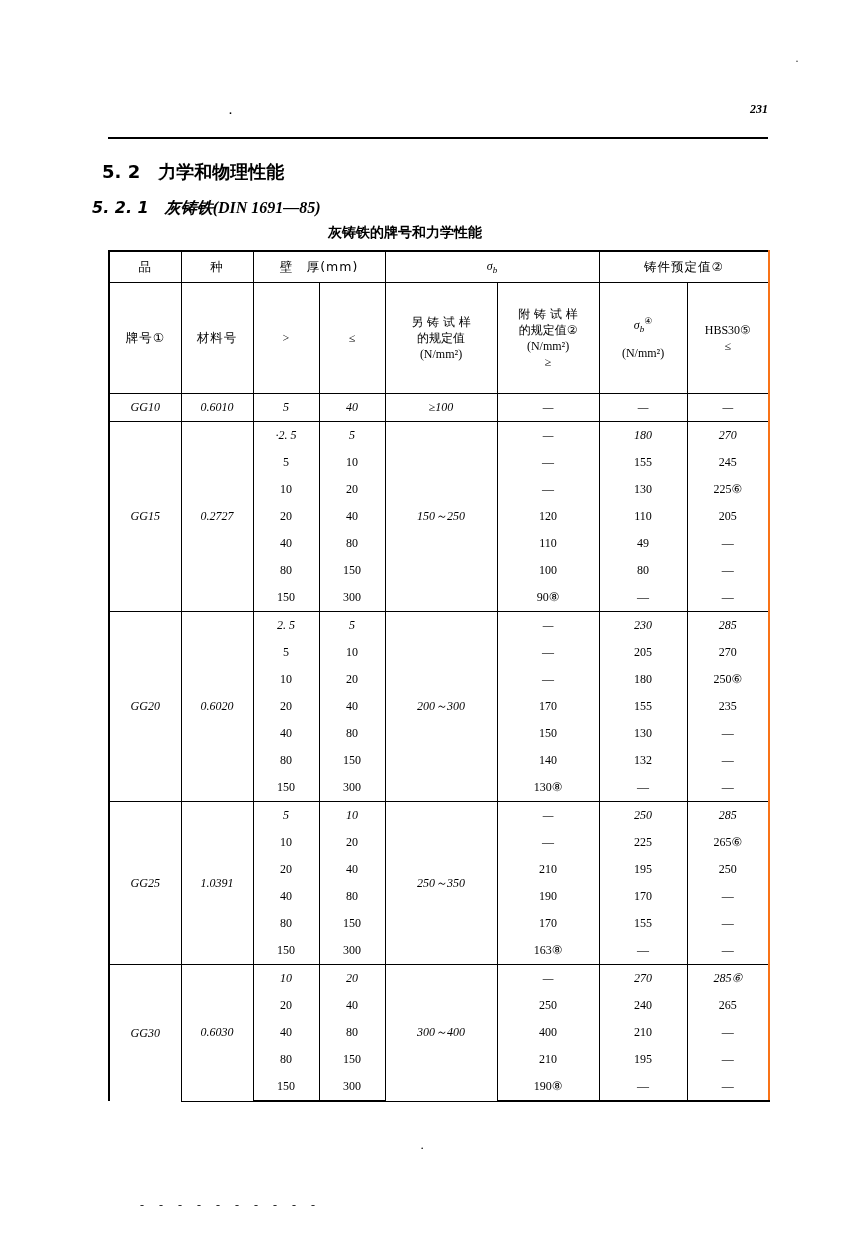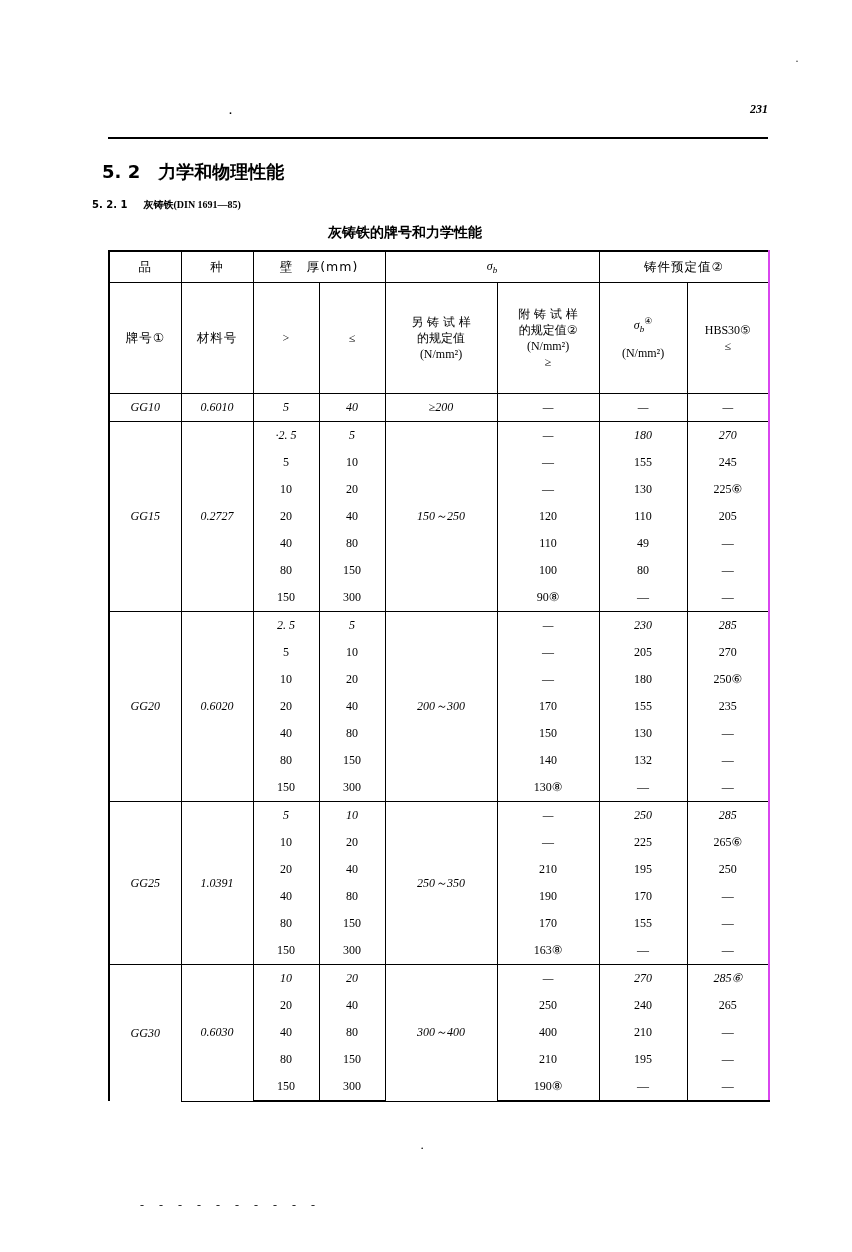--- a/index.html
+++ b/index.html
@@ -73,22 +73,23 @@
     font-size: 18px;
     font-weight: bold;
     margin-left: 10px;
   }
   .sec-h1 .num { margin-right: 18px; }
   .sec-h2 {
     position: absolute;
     left: 92px;
     top: 198px;
     font-family: "DejaVu Sans", sans-serif;
-    font-size: 10px;
+    font-size: 16px;
     font-weight: bold;
+    font-style: italic;
   }
   .sec-h2 .num { margin-right: 16px; }
   .sec-h2 .paren {
     font-family: "Liberation Serif", serif;
     font-weight: bold;
   }
   .tbl-caption {
     position: absolute;
     left: 0;
     top: 224px;
@@ -112,21 +113,21 @@
   table.main td, table.main th {
     border: 1px solid #000;
     text-align: center;
     vertical-align: middle;
     padding: 1px 2px;
     font-weight: normal;
   }
   table.main .thick-top { border-top: 2px solid #000; }
   table.main .thick-bottom { border-bottom: 2px solid #000; }
   table.main .thick-left { border-left: 2px solid #000; }
-  table.main .thick-right { border-right: 2px solid #d946ef; }
+  table.main .thick-right { border-right: 2px solid #f97316; }
   table.main .no-t { border-top: none; }
   table.main .no-b { border-bottom: none; }
   .cjk { font-family: "DejaVu Sans", sans-serif; }
   .hdr-cjk {
     font-family: "DejaVu Sans", sans-serif;
     font-size: 12.5px;
     letter-spacing: 1px;
   }
   .sub { font-size: 9px; vertical-align: sub; }
   .sup { font-size: 9px; vertical-align: super; }
@@ -224,21 +225,21 @@
         </td>
       </tr>
     </thead>
     <tbody>
 
       <tr class="band-top grp-row">
         <td class="thick-left">GG10</td>
         <td>0.6010</td>
         <td>5</td>
         <td>40</td>
-        <td>≥200</td>
+        <td>≥100</td>
         <td>—</td>
         <td>—</td>
         <td class="thick-right">—</td>
       </tr>
 
       <tr class="band-top grp-row">
         <td class="thick-left no-b" rowspan="7">GG15</td>
         <td rowspan="7">0.2727</td>
         <td class="no-b">·2. 5</td>
         <td class="no-b">5</td>

